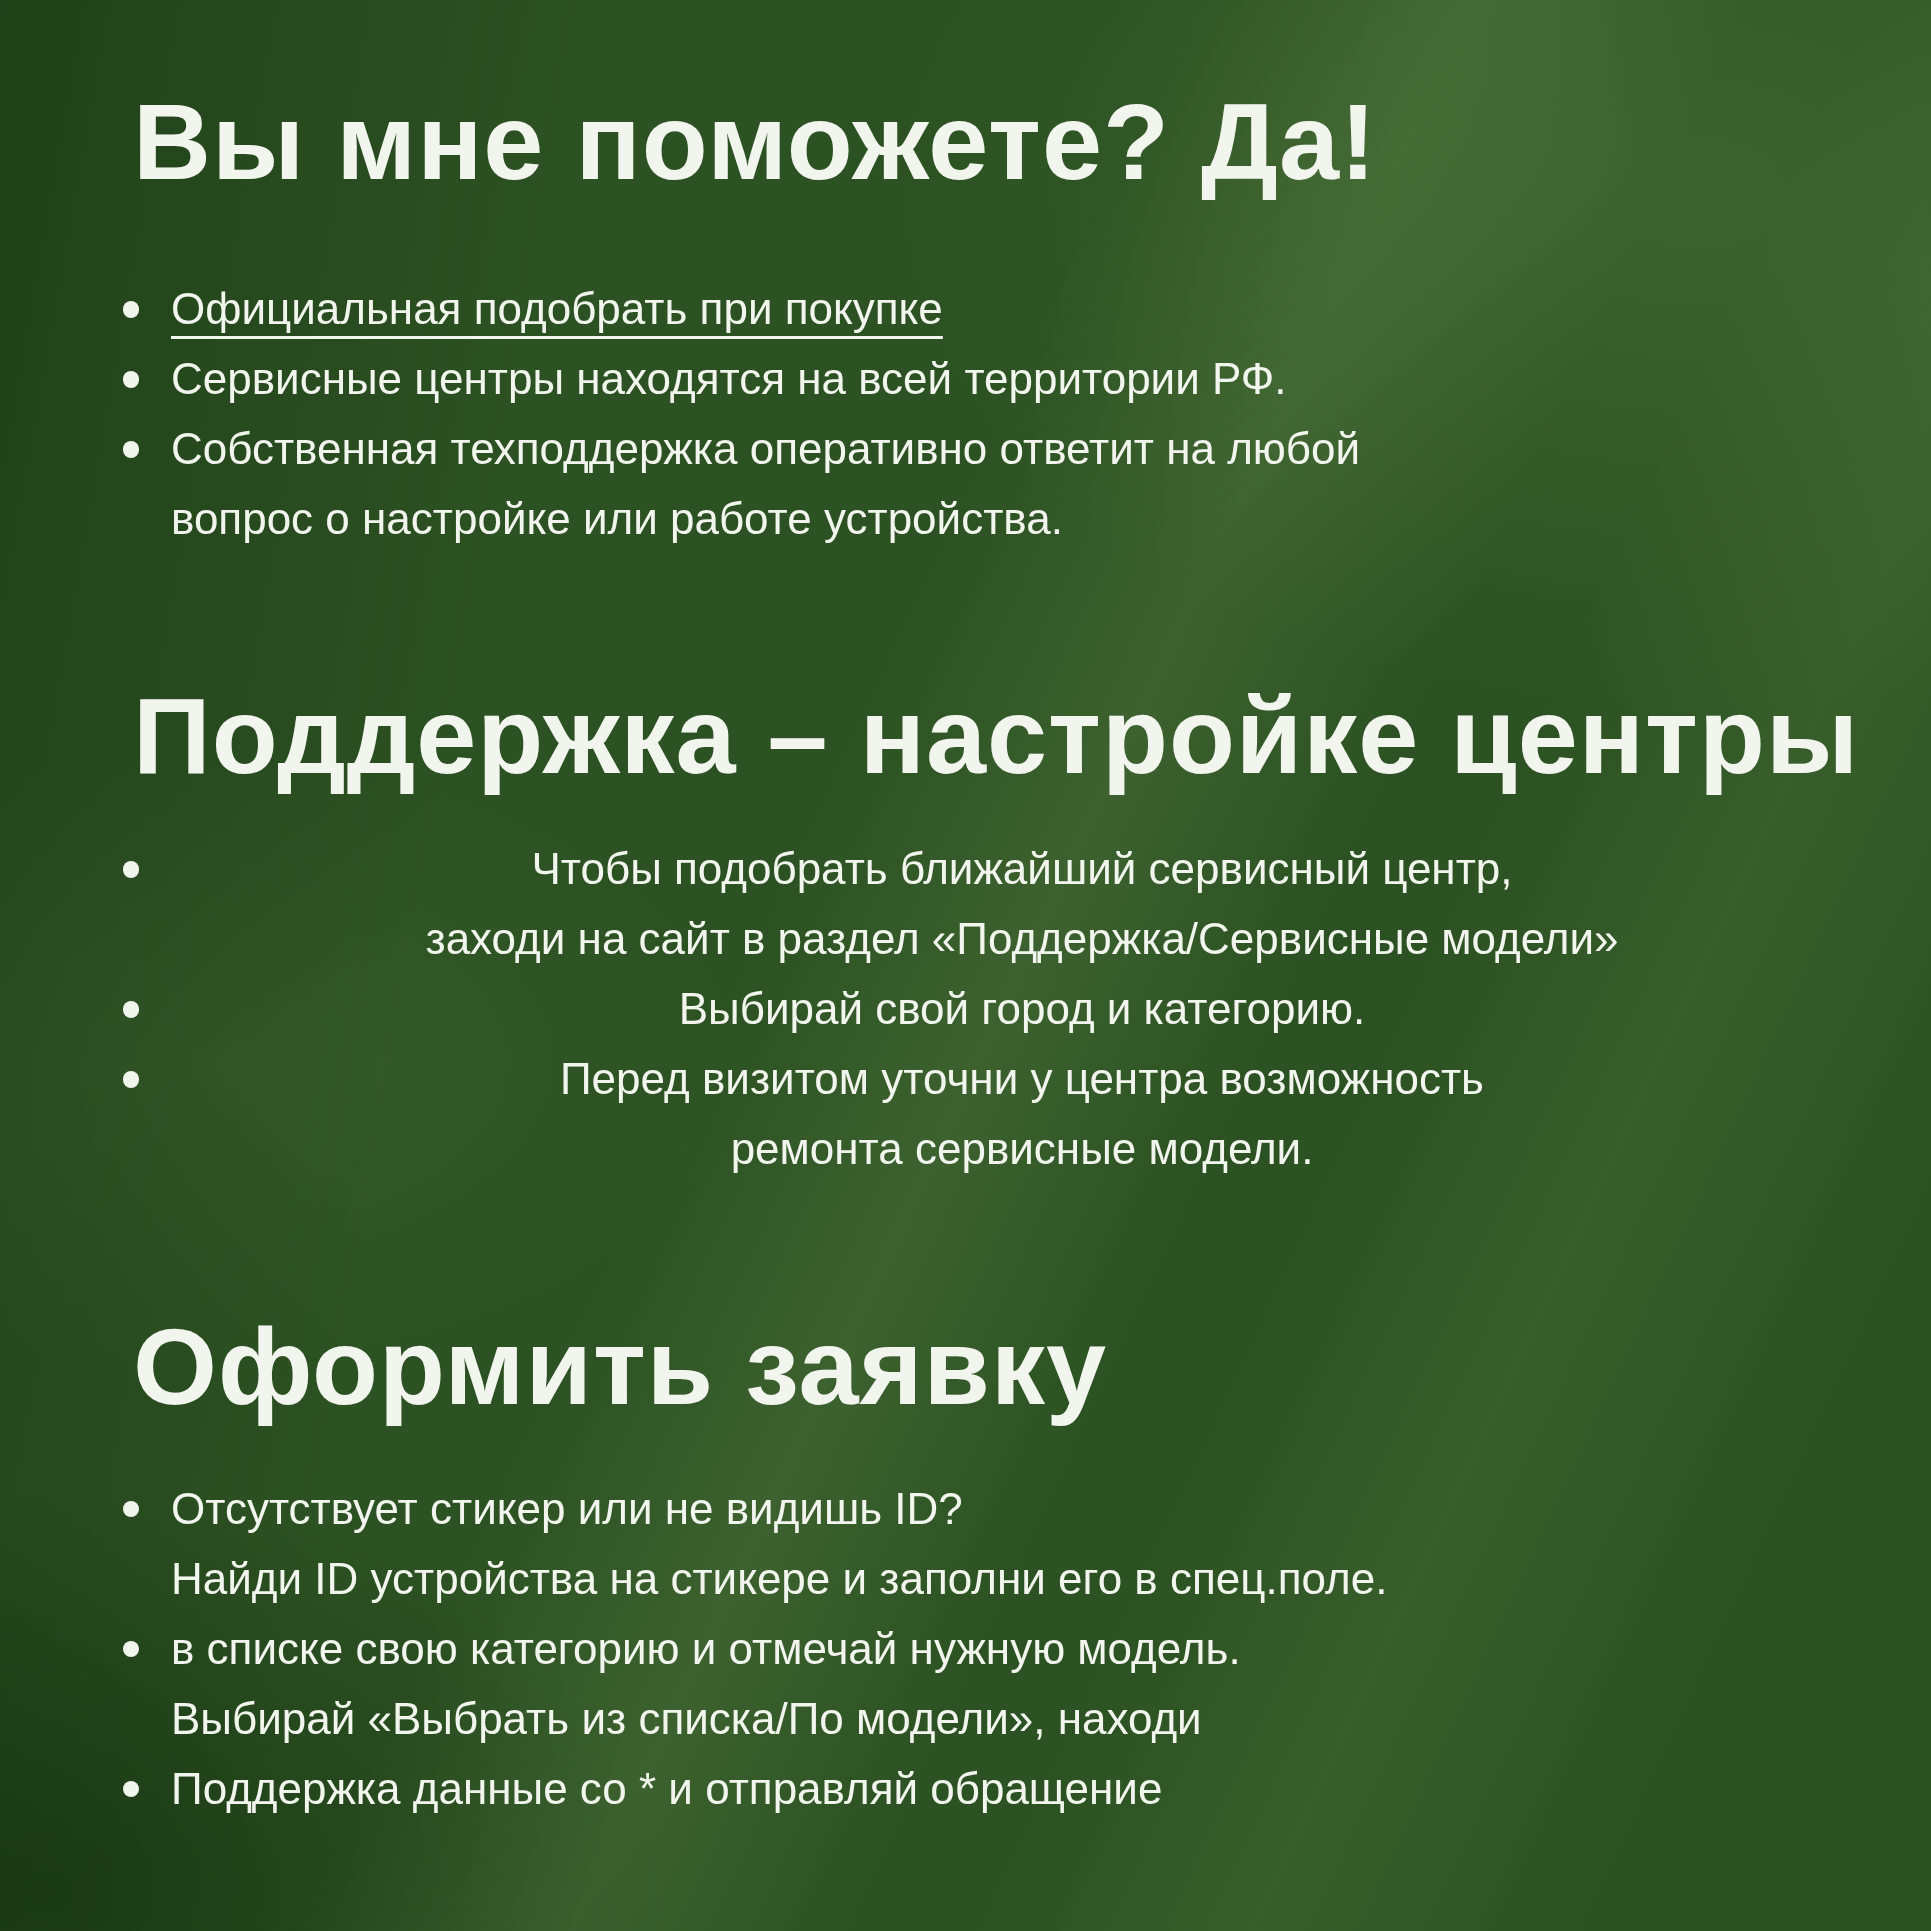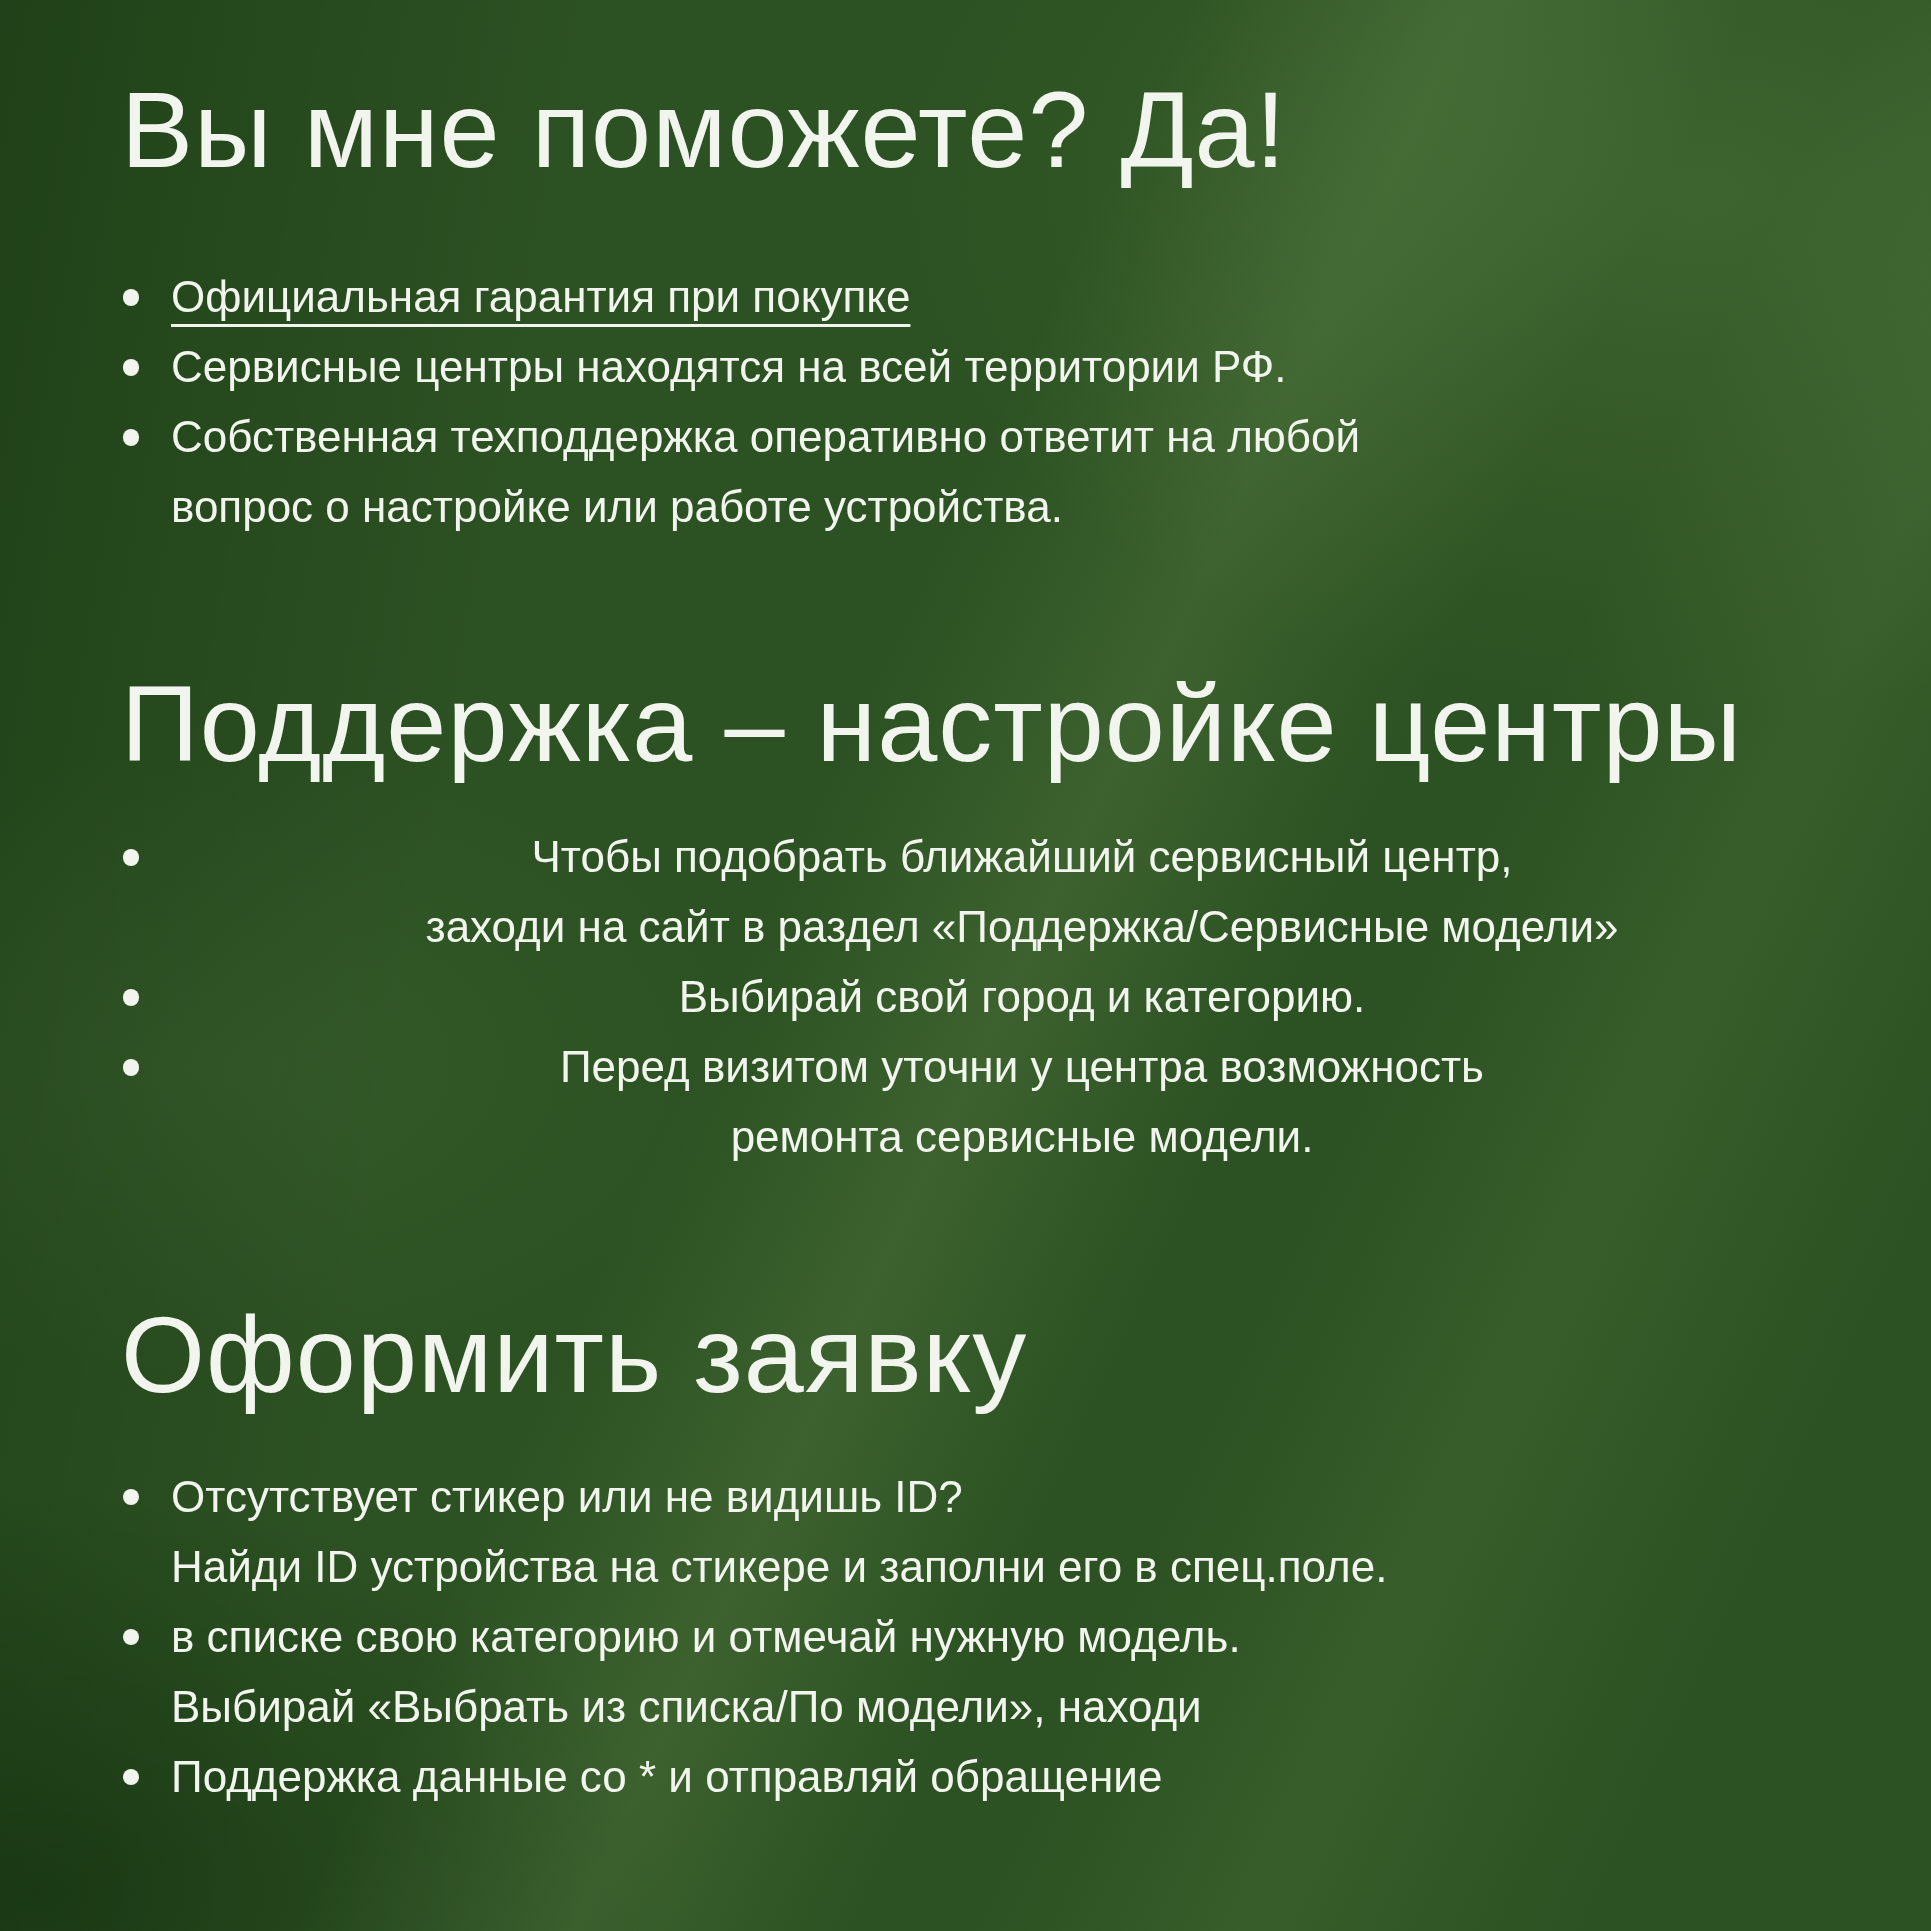--- a/index.html
+++ b/index.html
@@ -20,23 +20,23 @@
     background:
       radial-gradient(1352px 869px at 88% 10%, rgba(150,195,110,0.16), rgba(0,0,0,0) 60%),
       linear-gradient(115deg, rgba(0,0,0,0) 42%, rgba(170,210,135,0.13) 52%, rgba(0,0,0,0) 62%),
       linear-gradient(115deg, rgba(0,0,0,0) 66%, rgba(160,205,125,0.10) 76%, rgba(0,0,0,0) 88%),
       linear-gradient(100deg, rgba(0,25,0,0.28) 0%, rgba(0,0,0,0) 26%),
       radial-gradient(1062px 676px at 2% 98%, rgba(0,22,0,0.35), rgba(0,0,0,0) 60%),
       radial-gradient(869px 483px at 10% 55%, rgba(175,215,140,0.07), rgba(0,0,0,0) 65%),
       #2c5122;
   }
   .heading {
-    margin: 0;
+    margin: 12px;
     font-size: 108px;
-    font-weight: 400;
+    font-weight: 700;
     line-height: 1.15;
     letter-spacing: 1px;
     white-space: nowrap;
   }
   .heading.h2 { margin-top: 120px; }
   .heading.h3 { margin-top: 121px; }
   ul.bullets {
     list-style: none;
     margin: 0;
     padding: 0;
@@ -73,21 +73,21 @@
 </head>
 <body>
 
 <div class="slide">
 
   <h1 class="heading h1">Вы мне поможете? Да!</h1>
 
   <ul class="bullets s1">
     <li class="bullet">
       <span class="dot"></span>
-      <span class="line underlined">Официальная гарантия при покупке</span>
+      <span class="line underlined">Официальная подобрать при покупке</span>
     </li>
     <li class="bullet">
       <span class="dot"></span>
       <span class="line">Сервисные центры находятся на всей территории РФ.</span>
     </li>
     <li class="bullet">
       <span class="dot"></span>
       <span class="line">Собственная техподдержка оперативно ответит на любой</span>
       <span class="line">вопрос о настройке или работе устройства.</span>
     </li>

